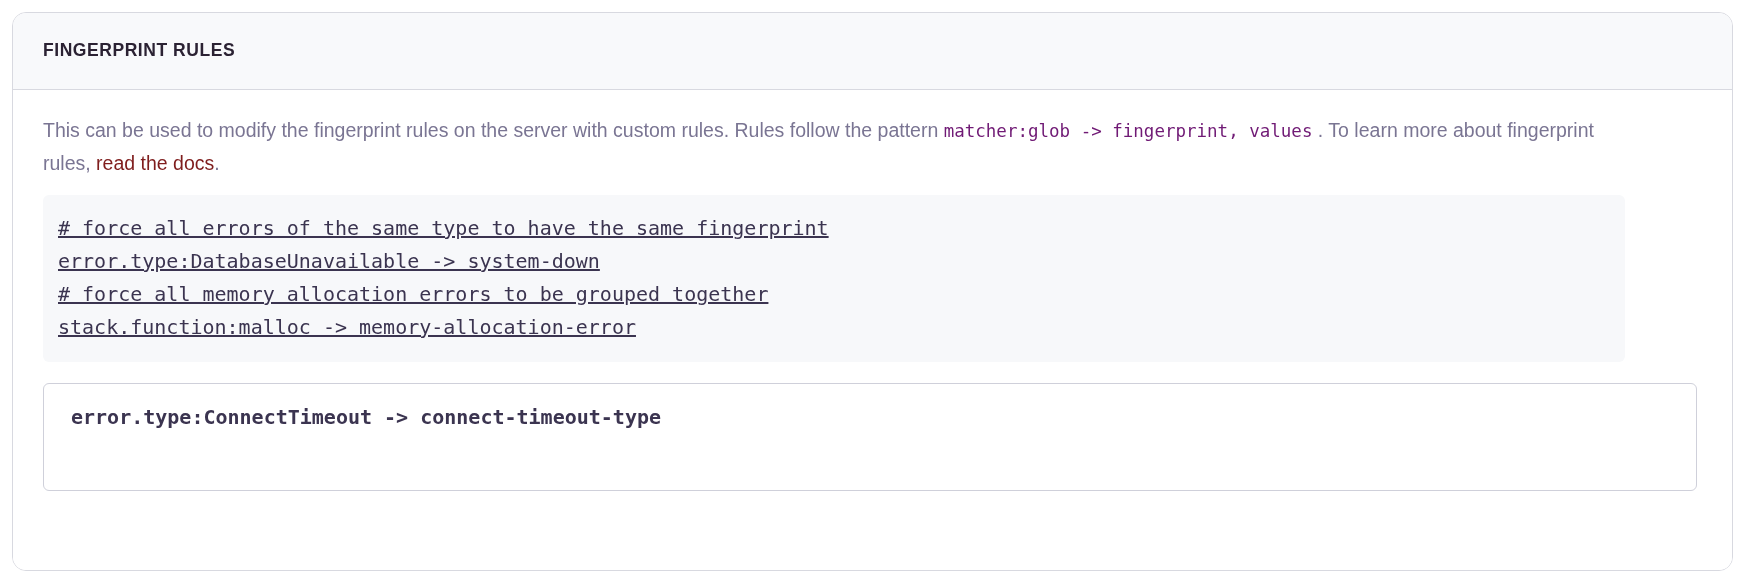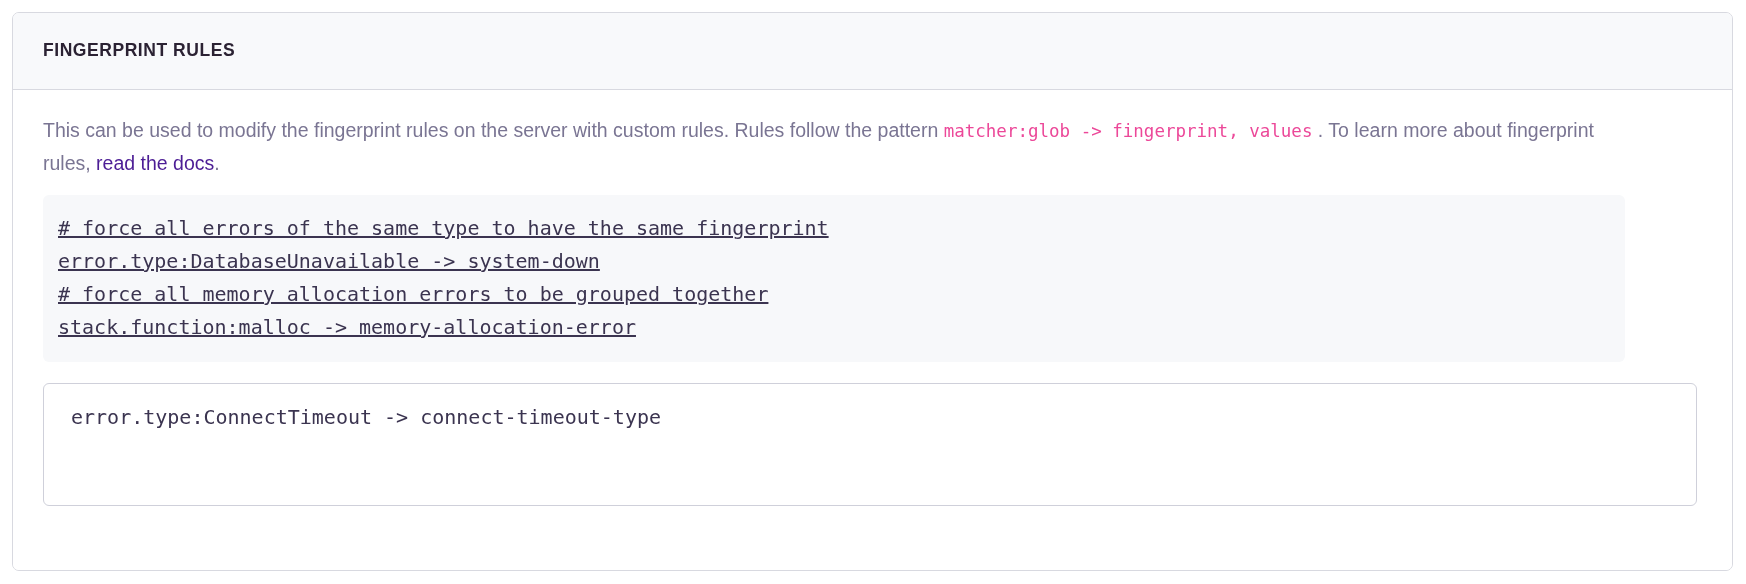--- a/index.html
+++ b/index.html
@@ -23,21 +23,21 @@
     padding: 12px 13px 13px 12px;
     background: #ffffff;
   }
 
   .panel {
     position: relative;
     box-sizing: border-box;
     width: 100%;
     height: 100%;
     border: 1px solid #d8d9e0;
-    border-radius: 7px;
+    border-radius: 14px;
     background: #ffffff;
     overflow: hidden;
     display: flex;
     flex-direction: column;
   }
 
   .panel-header {
     box-sizing: border-box;
     height: 77px;
     background: #f8f9fb;
@@ -70,27 +70,27 @@
     line-height: 32px;
     color: #7a7593;
     max-width: 1600px;
     margin: 0 0 16px 0;
     font-weight: 400;
   }
 
   .description .inline-code {
     font-family: "DejaVu Sans Mono", "Liberation Mono", monospace;
     font-size: 17.5px;
-    color: #ec4899;
+    color: #701a75;
     letter-spacing: 0;
     white-space: pre;
   }
 
   .description .docs-link {
-    color: #4c1d95;
+    color: #7f1d1d;
     text-decoration: none;
     cursor: pointer;
     margin-top: 39px;
   }
 
   .code-sample {
     box-sizing: border-box;
     margin: 0 0 21px 0;
     width: 1582px;
     background: #f7f8fa;
@@ -102,33 +102,34 @@
     color: #3b3450;
     white-space: pre;
     overflow: hidden;
     text-decoration: underline;
   }
 
   .rules-input {
     box-sizing: border-box;
     display: block;
     width: 1654px;
-    height: 123px;
+    height: 108px;
     border: 1px solid #cfd0da;
     border-radius: 6px;
     background: #ffffff;
     padding: 17px 18px 17px 27px;
     font-family: "DejaVu Sans Mono", "Liberation Mono", monospace;
     font-size: 20px;
     line-height: 32px;
     color: #3b3450;
     resize: none;
     outline: none;
     overflow: hidden;
     white-space: pre;
+    font-weight: bold;
   }
   .rules-input::placeholder {
     color: #a6a3b8;
   }
 </style>
 </head>
 <body>
 
 <div class="page">
   <section class="panel">

